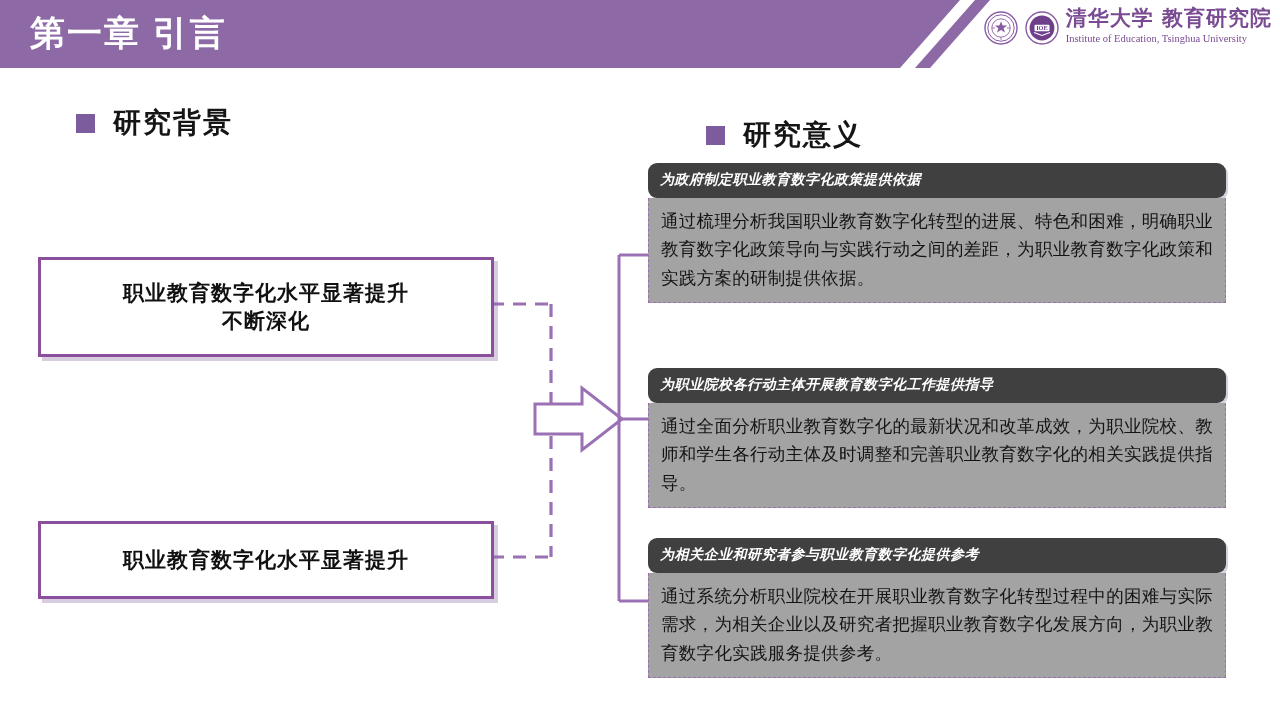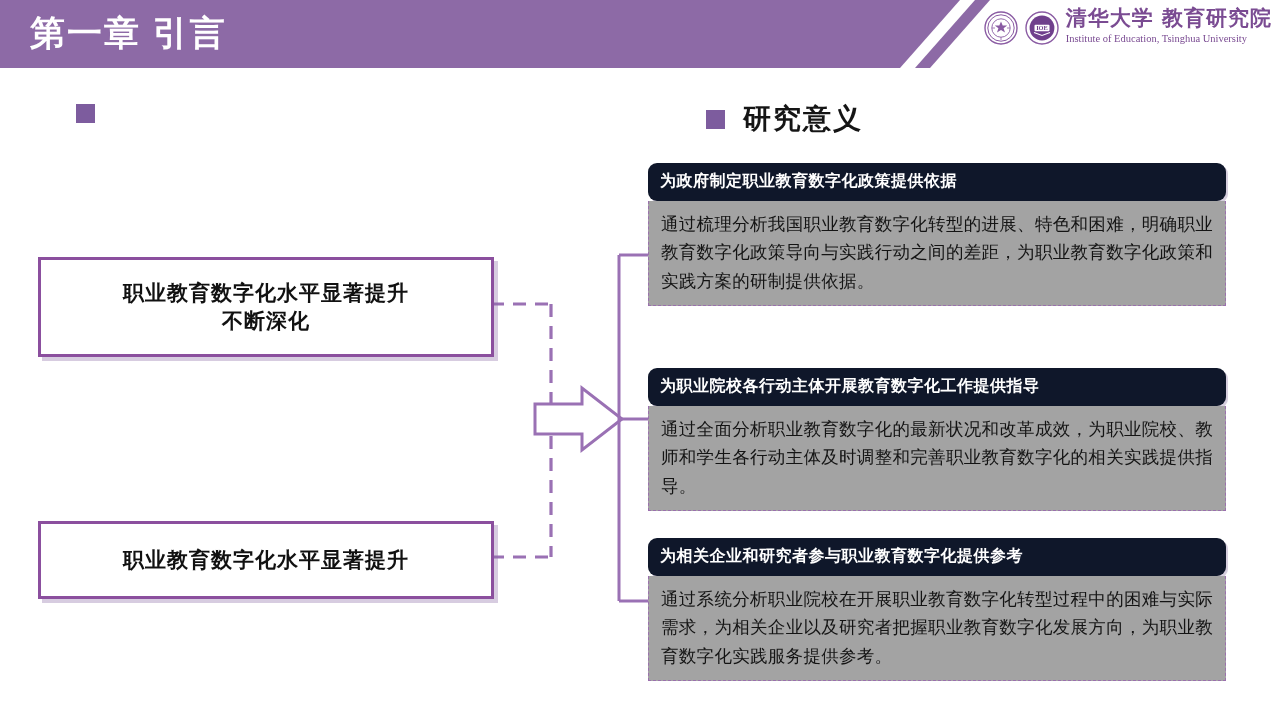--- a/index.html
+++ b/index.html
@@ -40,41 +40,42 @@
   .logo-en{
     font-size:10.5px;color:#7a4b92;white-space:nowrap;margin-top:6px;
     font-family:"Liberation Serif","DejaVu Serif",serif;
   }
 
   
   .sect{position:absolute;display:flex;align-items:center;gap:18px;}
   .sect-bullet{width:19px;height:19px;background:#7d5c9e;flex:none;}
   .sect-label{font-size:28px;font-weight:bold;color:#151515;letter-spacing:2px;white-space:nowrap;}
   #sect-left{left:76px;top:104px;}
-  #sect-right{left:706px;top:100px;justify-content:space-between;}
+  #sect-right{left:706px;top:116px;justify-content:space-between;}
 
   
   .lbox{
     position:absolute;background:#ffffff;border:3px solid #8B4F9E;
     box-shadow:4px 4px 0 rgba(140,110,165,.35);
     display:flex;align-items:center;justify-content:center;text-align:center;
   }
   .lbox-text{
     font-size:21px;font-weight:bold;color:#111111;line-height:1.35;letter-spacing:1px;
   }
   #lbox-1{left:38px;top:257px;width:450px;height:94px;}
   #lbox-2{left:38px;top:521px;width:450px;height:72px;}
 
   
   .card{position:absolute;width:578px;}
   .card-head{
-    background:#0f172a;border-radius:9px;color:#ffffff;
-    font-size:16px;font-weight:bold;letter-spacing:.5px;
+    background:#404040;border-radius:9px;color:#ffffff;
+    font-size:14px;font-weight:bold;letter-spacing:.5px;
     padding:8px 12px 9px 12px;white-space:nowrap;
     box-shadow:2px 2px 0 rgba(120,95,145,.30);
+    font-style:italic;
   }
   .card-body{
     border:1.5px dashed #9b6fae;border-top:none;
     padding:9px 12px 10px 12px;
     font-size:17.5px;color:#141414;line-height:1.62;letter-spacing:.3px;
     text-align:justify;background:#a3a3a3;
   }
   #card-1{left:648px;top:163px;}
   #card-2{left:648px;top:368px;}
   #card-3{left:648px;top:538px;}
@@ -113,20 +114,21 @@
       </span>
       <span class="logo-text">
         <span class="logo-cn">清华大学 教育研究院</span>
         <span class="logo-en">Institute of Education, Tsinghua University</span>
       </span>
     </div>
   </div>
 
   <div class="sect" id="sect-left">
     <span class="sect-bullet"></span>
+    <span class="sect-label">研究背景</span>
   </div>
   <div class="sect" id="sect-right">
     <span class="sect-bullet"></span>
     <span class="sect-label">研究意义</span>
   </div>
 
   <svg class="connectors">
 
     <path d="M491 304 H551" fill="none" stroke="#9a71b4" stroke-width="3.2" stroke-dasharray="13 9"></path>
 

